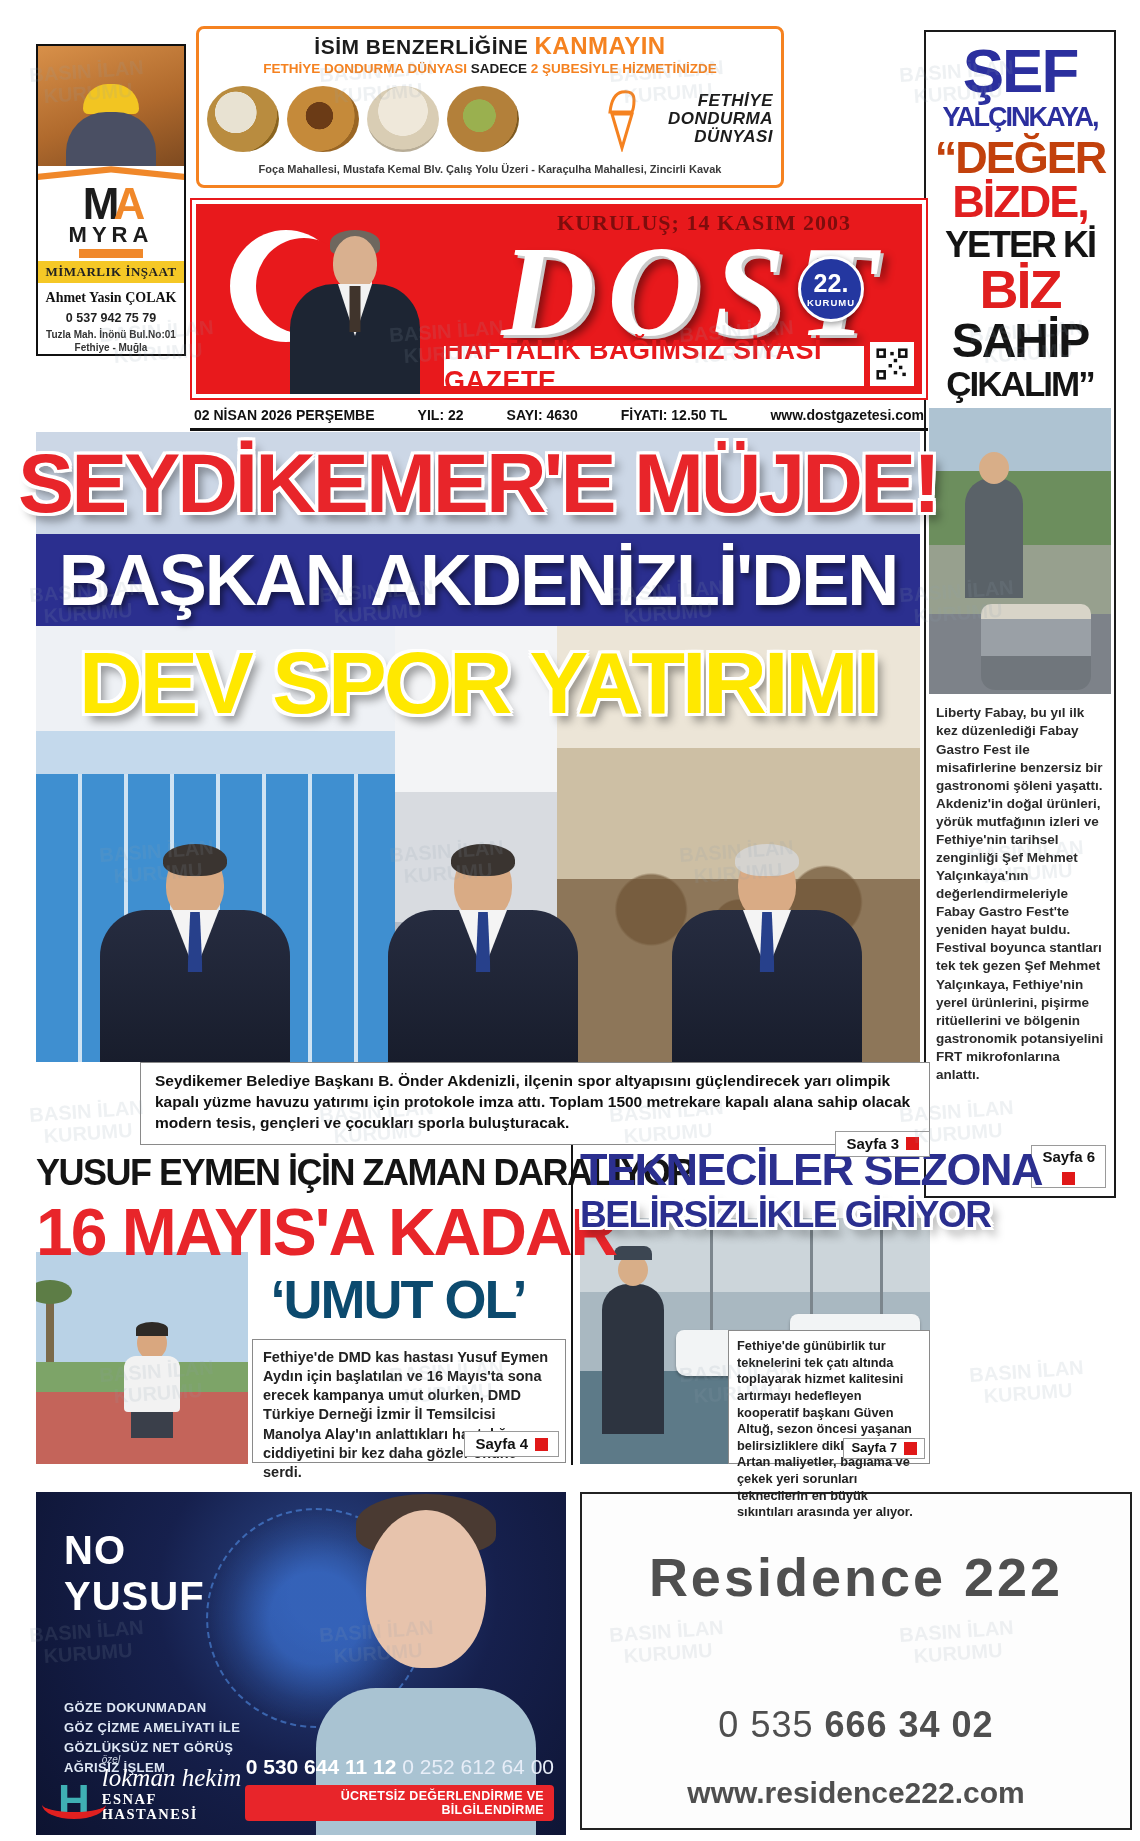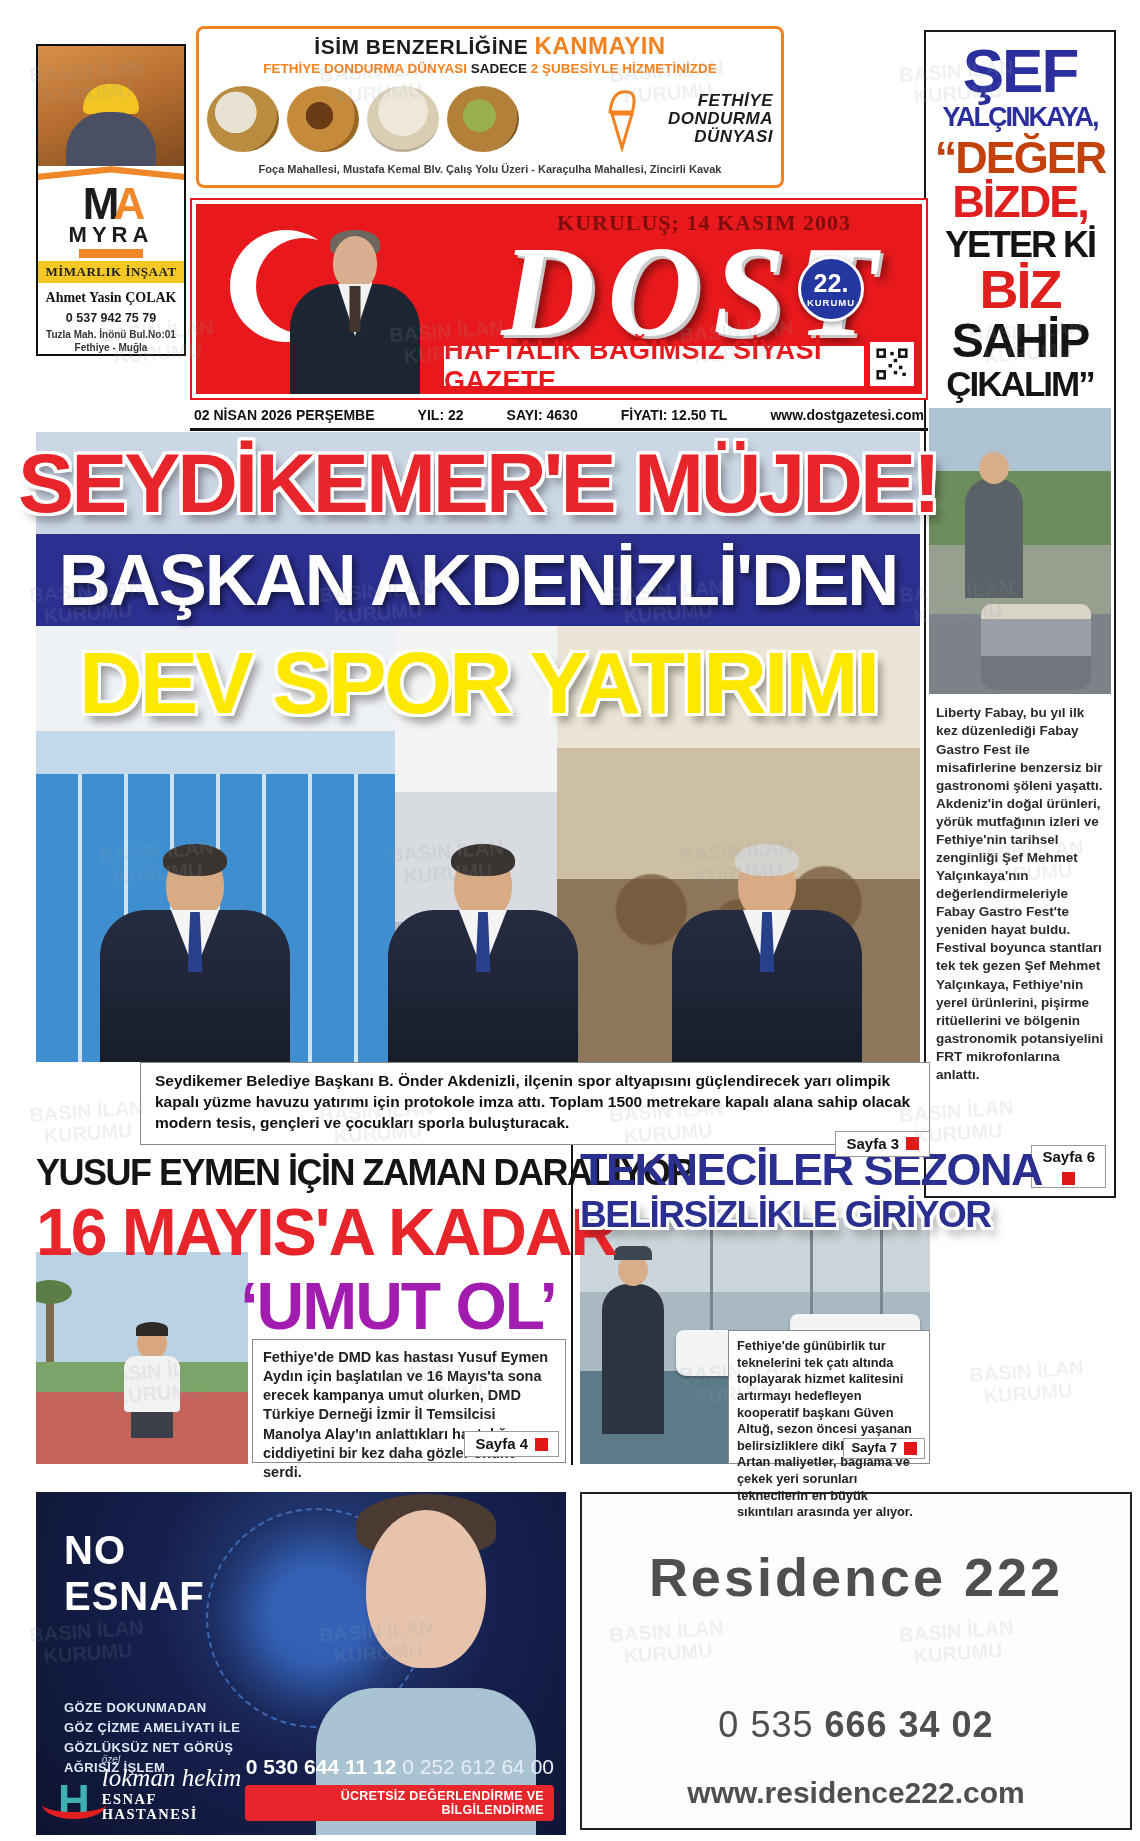--- a/index.html
+++ b/index.html
@@ -106,21 +106,21 @@
   .p-tie { position:absolute; top:2px; left:50%; transform:translateX(-50%); width:15px; height:60px; background:#27408b; clip-path:polygon(18% 0,82% 0,100% 100%,0 100%); }
   .gray .p-hair { background:#d5d3cf; }
   .caption-box { left:140px; top:1062px; width:790px; background:#fff; border:1px solid #8a8a8a; padding:8px 14px 10px; font-size:15.5px; font-weight:bold; color:#111; line-height:1.35; z-index:9; }
   .pgbadge { position:absolute; display:inline-flex; align-items:center; gap:7px; background:#fff; border:1px solid #9a9a9a; padding:2px 10px; font-weight:bold; font-size:15px; color:#111; }
   .pgbadge .sq { width:13px; height:13px; background:#e01818; }
 
   
   .vdiv { left:571px; top:1140px; width:2px; height:325px; background:#141414; z-index:5; }
   .yu-k { left:36px; top:1152px; width:530px; text-align:center; font-weight:bold; font-size:36px; letter-spacing:-1.5px; color:#141414; z-index:6; }
   .yu-h1 { left:36px; top:1194px; width:530px; text-align:center; font-weight:bold; font-size:66px; letter-spacing:-2px; color:#e8252a; z-index:6; }
-  .yu-h2 { left:230px; top:1268px; width:336px; text-align:center; font-weight:bold; font-size:66px; letter-spacing:-2px; color:#a21caf; z-index:7; }
+  .yu-h2 { left:230px; top:1268px; width:336px; text-align:center; font-weight:bold; font-size:54px; letter-spacing:-2px; color:#0c4a6e; z-index:7; }
   .yu-photo { left:36px; top:1252px; width:212px; height:212px; background:linear-gradient(180deg,#b9d2e6 0 52%, #7da468 52% 66%, #c4645a 66%); overflow:hidden; z-index:4; }
   .palm { position:absolute; left:10px; top:44px; width:8px; height:66px; background:#7b6a4a; }
   .palm::before { content:""; position:absolute; left:-18px; top:-16px; width:44px; height:24px; background:#5d7d46; border-radius:50%; }
   .boy { position:absolute; left:86px; top:74px; width:60px; height:130px; }
   .boy .h { width:30px; height:34px; background:#d9a77f; border-radius:50%; margin:0 auto; }
   .boy .hh { position:absolute; left:14px; top:-4px; width:32px; height:14px; background:#2e2a26; border-radius:50% 50% 0 0; }
   .boy .t { width:56px; height:56px; background:#f2f2f2; border-radius:12px 12px 4px 4px; margin:-4px auto 0; }
   .boy .s { width:42px; height:26px; background:#3a3f4a; margin:0 auto; }
   .yu-body { left:252px; top:1339px; width:314px; height:124px; background:#fff; border:1px solid #8a8a8a; padding:8px 10px; font-size:14.5px; font-weight:bold; color:#222; line-height:1.32; z-index:8; }
   .tk-h1 { left:580px; top:1144px; width:350px; text-align:center; font-weight:bold; font-size:45px; letter-spacing:-1.5px; color:#2b2f8f; z-index:6; }
@@ -364,21 +364,21 @@
 
   <div class="abs eye">
     <div class="eye-ring"></div>
     <div class="eye-woman">
       <div class="w-hair"></div>
         <div class="w-face"></div>
         <div class="w-shoulders"></div>
     </div>
     <div class="eye-title">
       <div>NO</div>
-      <div>ESNAF</div>
+      <div>YUSUF</div>
     </div>
     <div class="eye-bullets">
       <div>GÖZE DOKUNMADAN</div>
       <div>GÖZ ÇİZME AMELİYATI İLE</div>
       <div>GÖZLÜKSÜZ NET GÖRÜŞ</div>
       <div>AĞRISIZ İŞLEM</div>
     </div>
     <div class="eye-bottom">
       <div class="lh-logo">
         <div class="lh-h">H</div>

